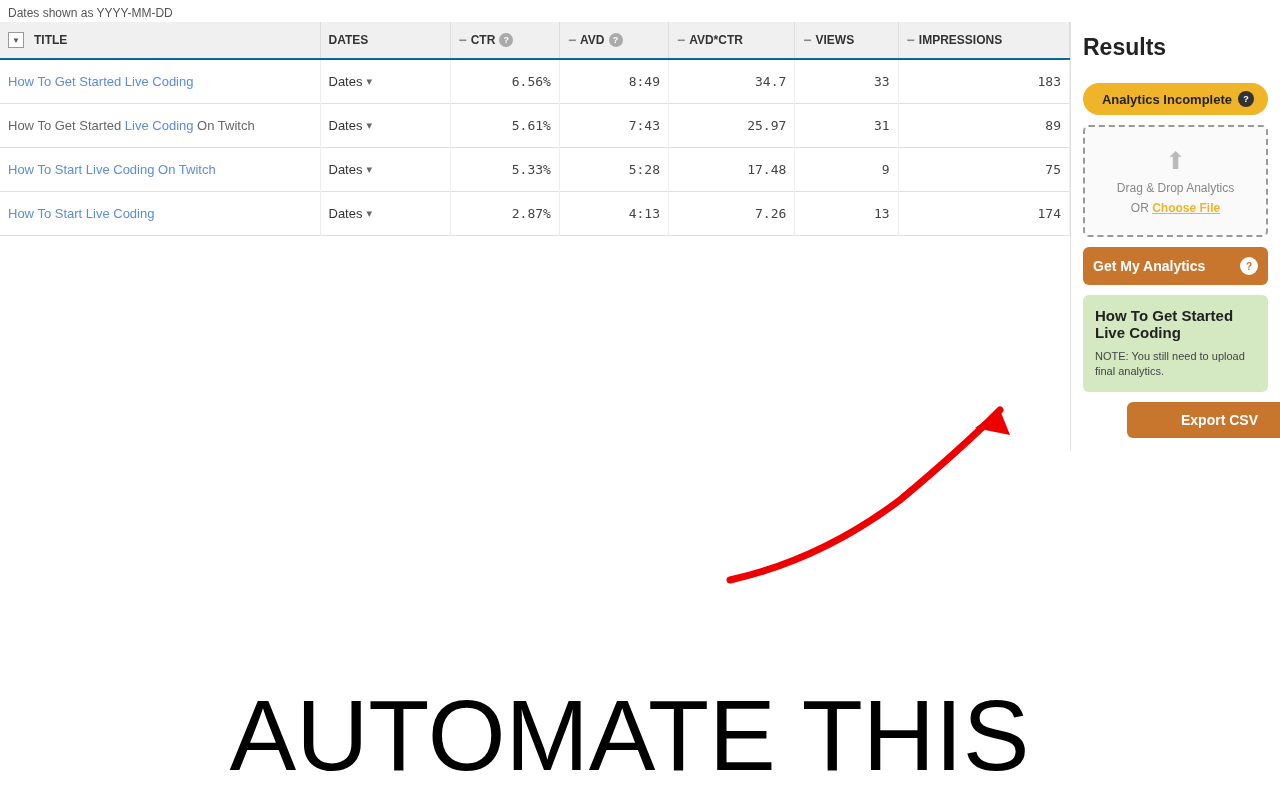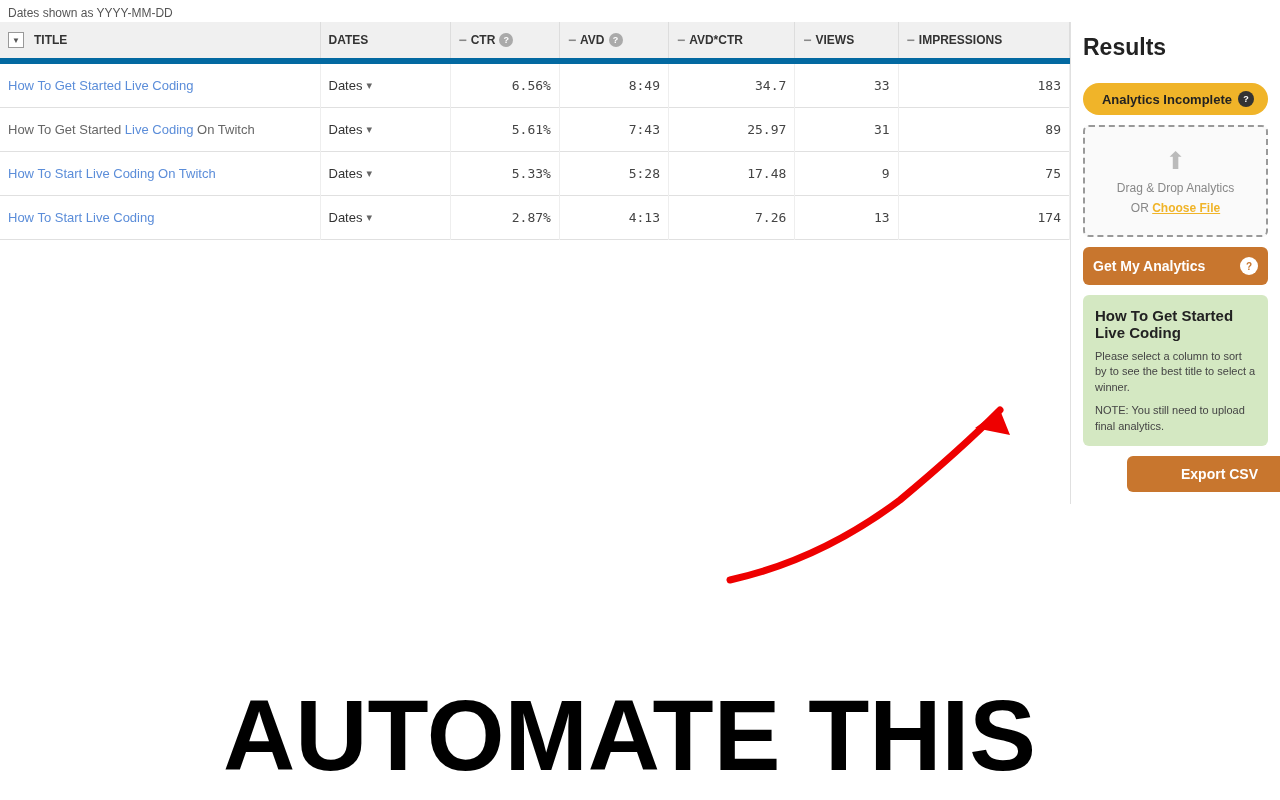--- a/index.html
+++ b/index.html
@@ -30,21 +30,21 @@
 
     
     .data-table {
       width: 100%;
       border-collapse: collapse;
       font-size: 13px;
     }
 
     .data-table thead tr {
       background: #f0f0f0;
-      border-bottom: 6px solid #0369a1;
+      border-bottom: 2px solid #0369a1;
     }
 
     .data-table thead th {
       padding: 10px 8px;
       text-align: left;
       font-weight: 600;
       font-size: 12px;
       color: #333;
       white-space: nowrap;
       border-right: 1px solid #ddd;
@@ -294,21 +294,21 @@
 
     
     .big-text {
       position: absolute;
       bottom: 0;
       left: 0;
       width: 1244px;
       background: #fff;
       text-align: center;
       font-size: 100px;
-      font-weight: 700;
+      font-weight: 400;
       color: #000;
       line-height: 1;
       padding: 10px 0 15px 15px;
     }
   </style>
 </head>
 <body>
 
 <div class="dates-label">Dates shown as YYYY-MM-DD</div>
 
@@ -440,21 +440,20 @@
       </span>
     </div>
 
     <button class="get-analytics-btn">
       <span>Get My Analytics</span>
       <span class="help-icon">?</span>
     </button>
 
     <div class="winner-card">
       <div class="winner-title">How To Get Started Live Coding</div>
-      <div class="winner-note">Please select a column to sort by to see the best title to select a winner.</div>
       <div class="winner-note">NOTE: You still need to upload final analytics.</div>
     </div>
 
     <button class="export-csv-btn">Export CSV</button>
   </div>
 </div>
 
 <div class="arrow-overlay">
   <svg width="340" height="220" viewBox="0 0 340 220" fill="none" xmlns="http://www.w3.org/2000/svg">
 

